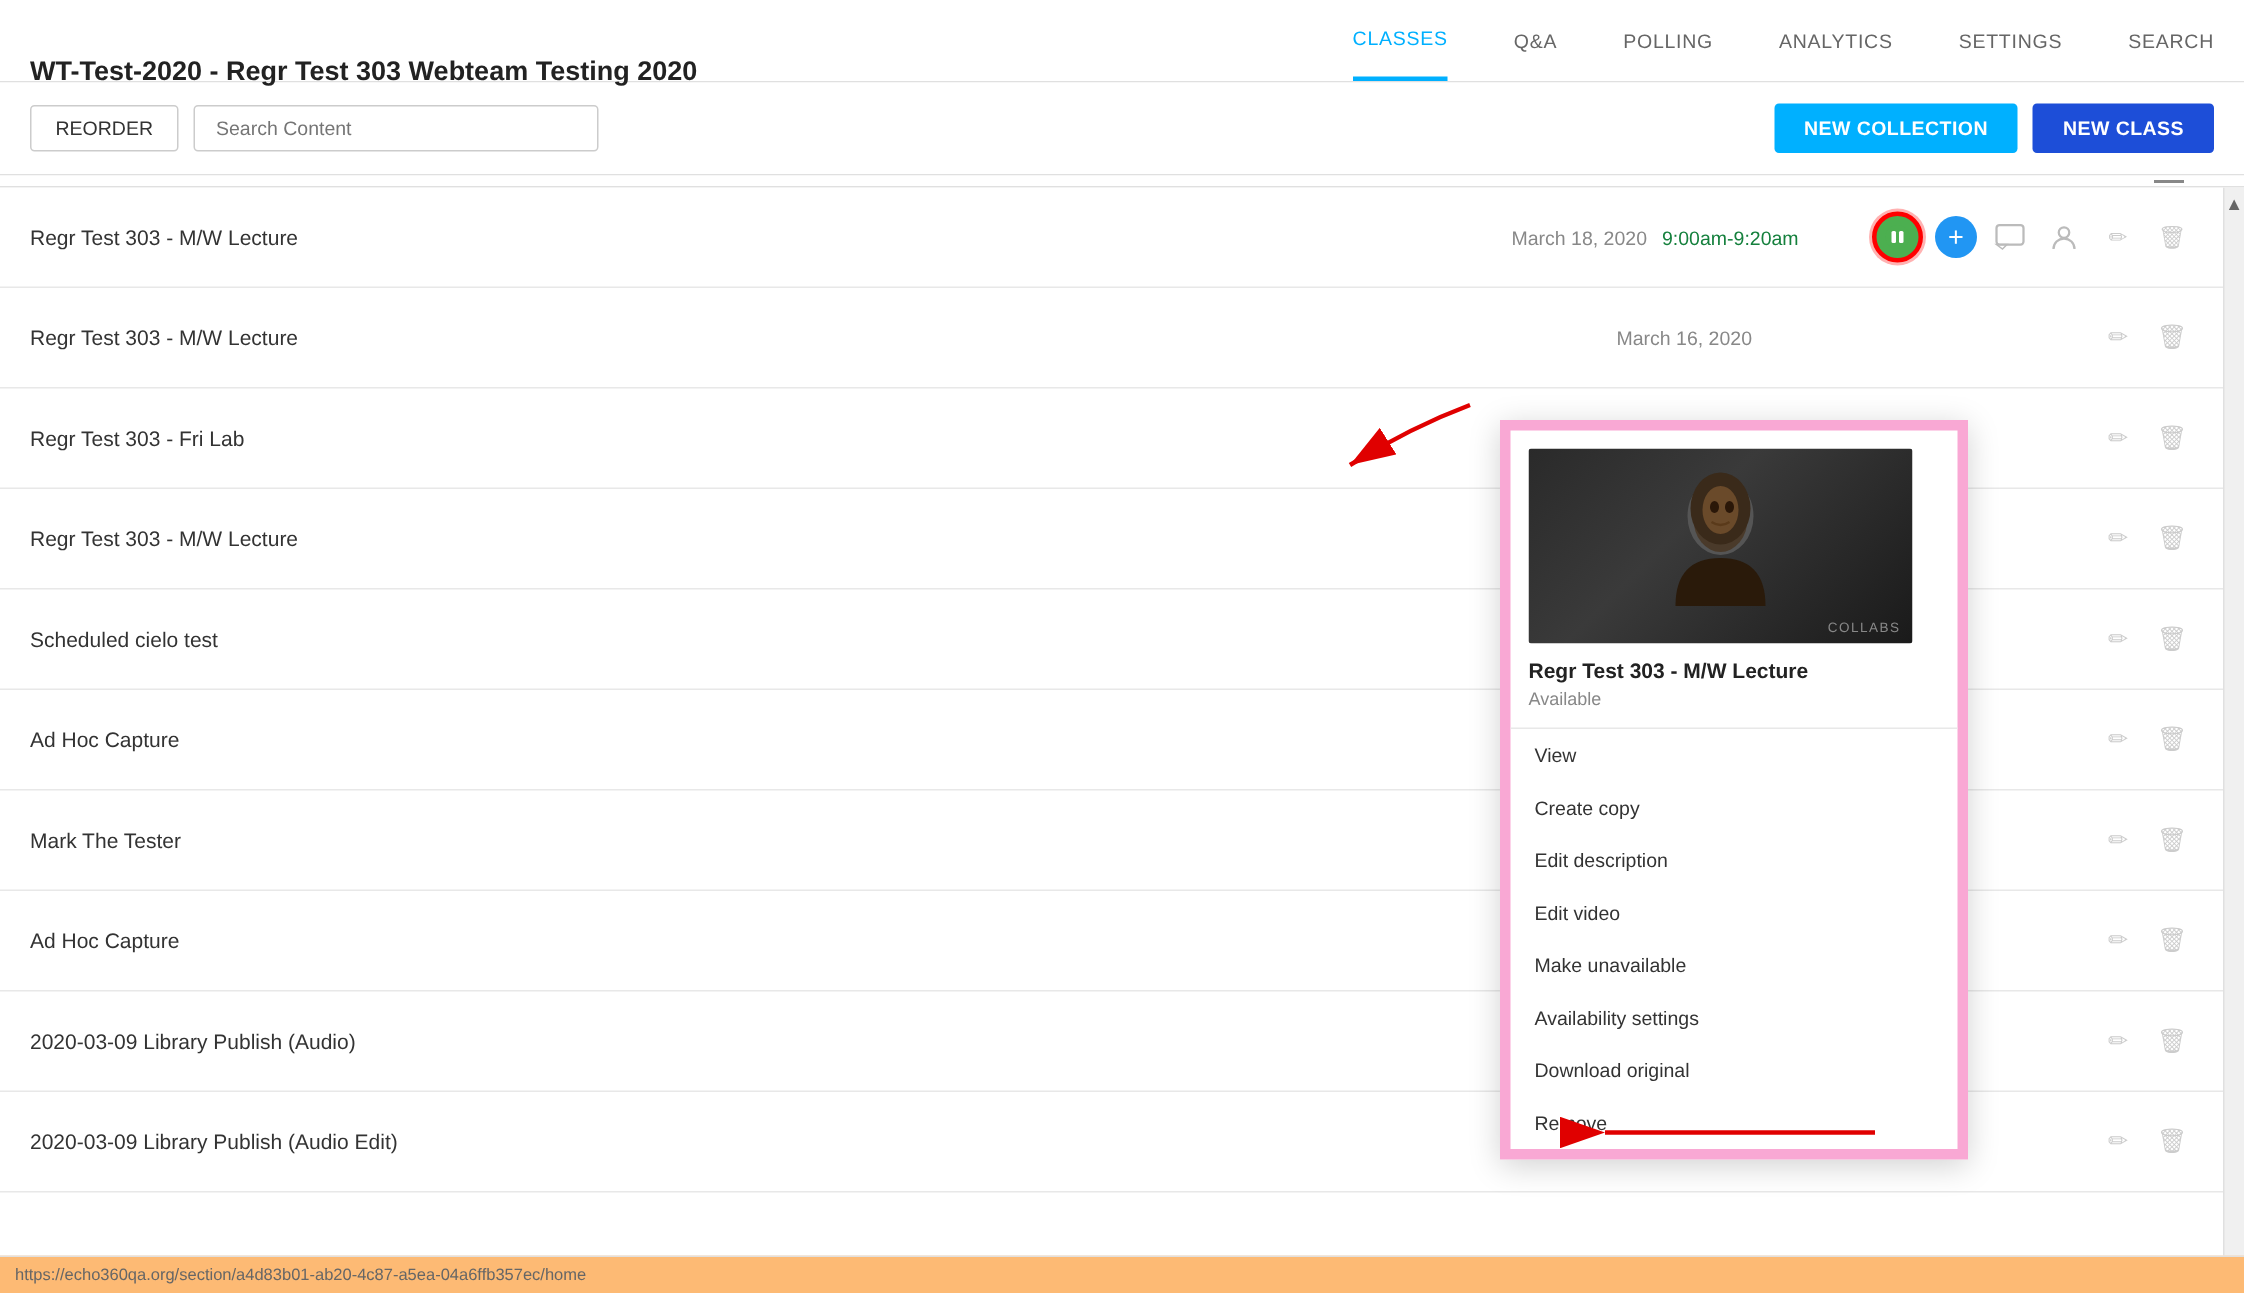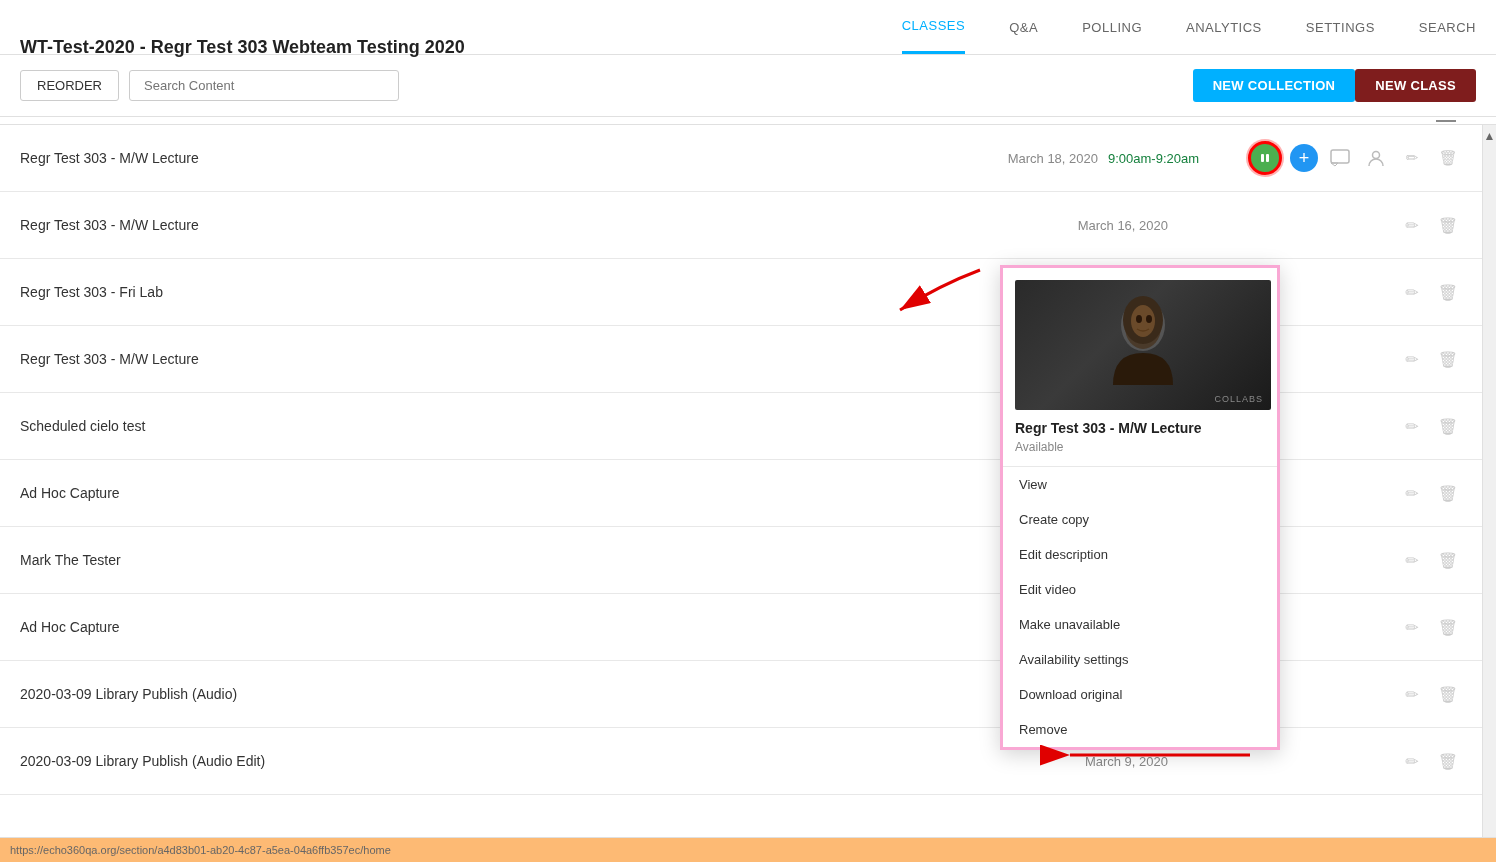--- a/index.html
+++ b/index.html
@@ -72,34 +72,35 @@
       padding: 7px 14px;
       font-size: 13px;
       color: #999;
       border-radius: 3px;
       width: 270px;
       outline: none;
     }
     .toolbar-right {
       display: flex;
       align-items: center;
+      gap: 10px;
     }
     .btn-new-collection {
       background: #00b0ff;
       color: #fff;
       border: none;
       padding: 9px 20px;
       font-size: 13px;
       font-weight: 600;
       border-radius: 3px;
       cursor: pointer;
       letter-spacing: 0.3px;
     }
     .btn-new-class {
-      background: #7f1d1d;
+      background: #1d4ed8;
       color: #fff;
       border: none;
       padding: 9px 20px;
       font-size: 13px;
       font-weight: 600;
       border-radius: 3px;
       cursor: pointer;
       letter-spacing: 0.3px;
     }
 
@@ -158,26 +159,26 @@
       align-items: center;
       justify-content: center;
       cursor: pointer;
       color: #bbb;
       font-size: 16px;
     }
 
     
     .context-menu {
       position: absolute;
-      top: 140px;
+      top: 155px;
       left: 1000px;
-      width: 280px;
+      width: 312px;
       background: #fff;
       box-shadow: 0 4px 20px rgba(0,0,0,0.18);
-      border: 3px solid #f9a8d4;
+      border: 7px solid #f9a8d4;
       z-index: 100;
     }
     .context-menu-header {
       padding: 12px;
     }
     .context-thumbnail {
       width: 256px;
       height: 130px;
       background: #1a1a1a;
       display: flex;

